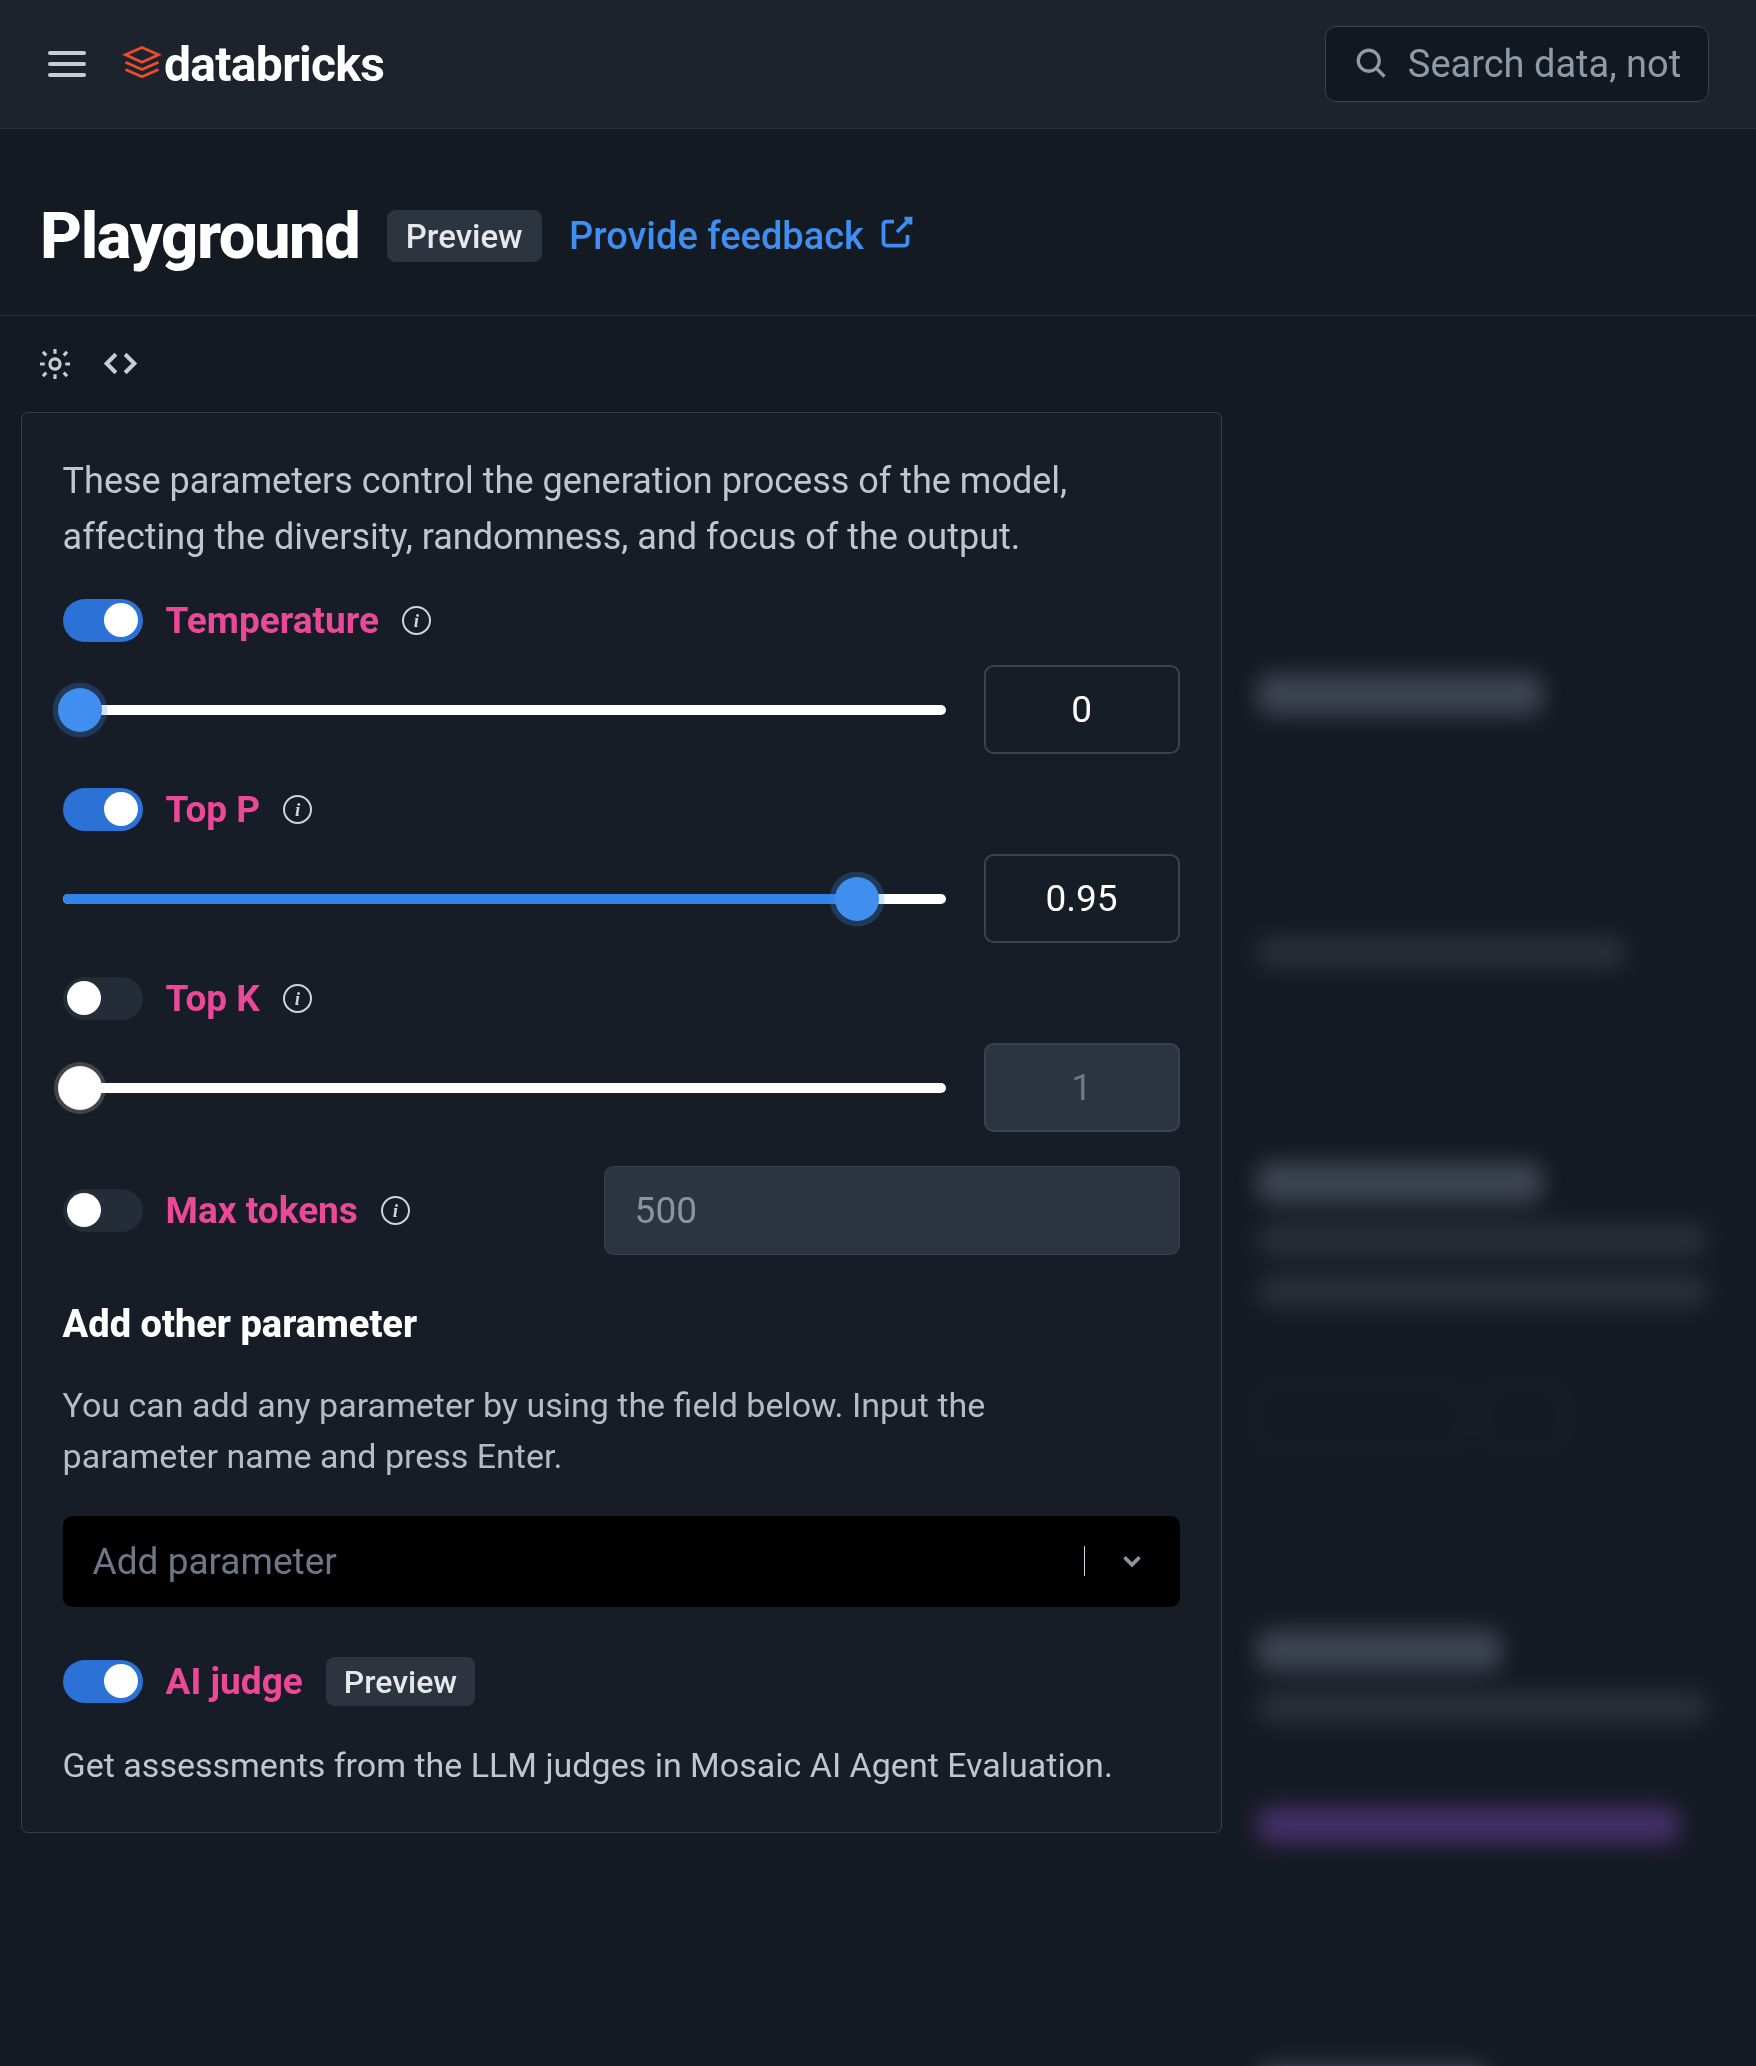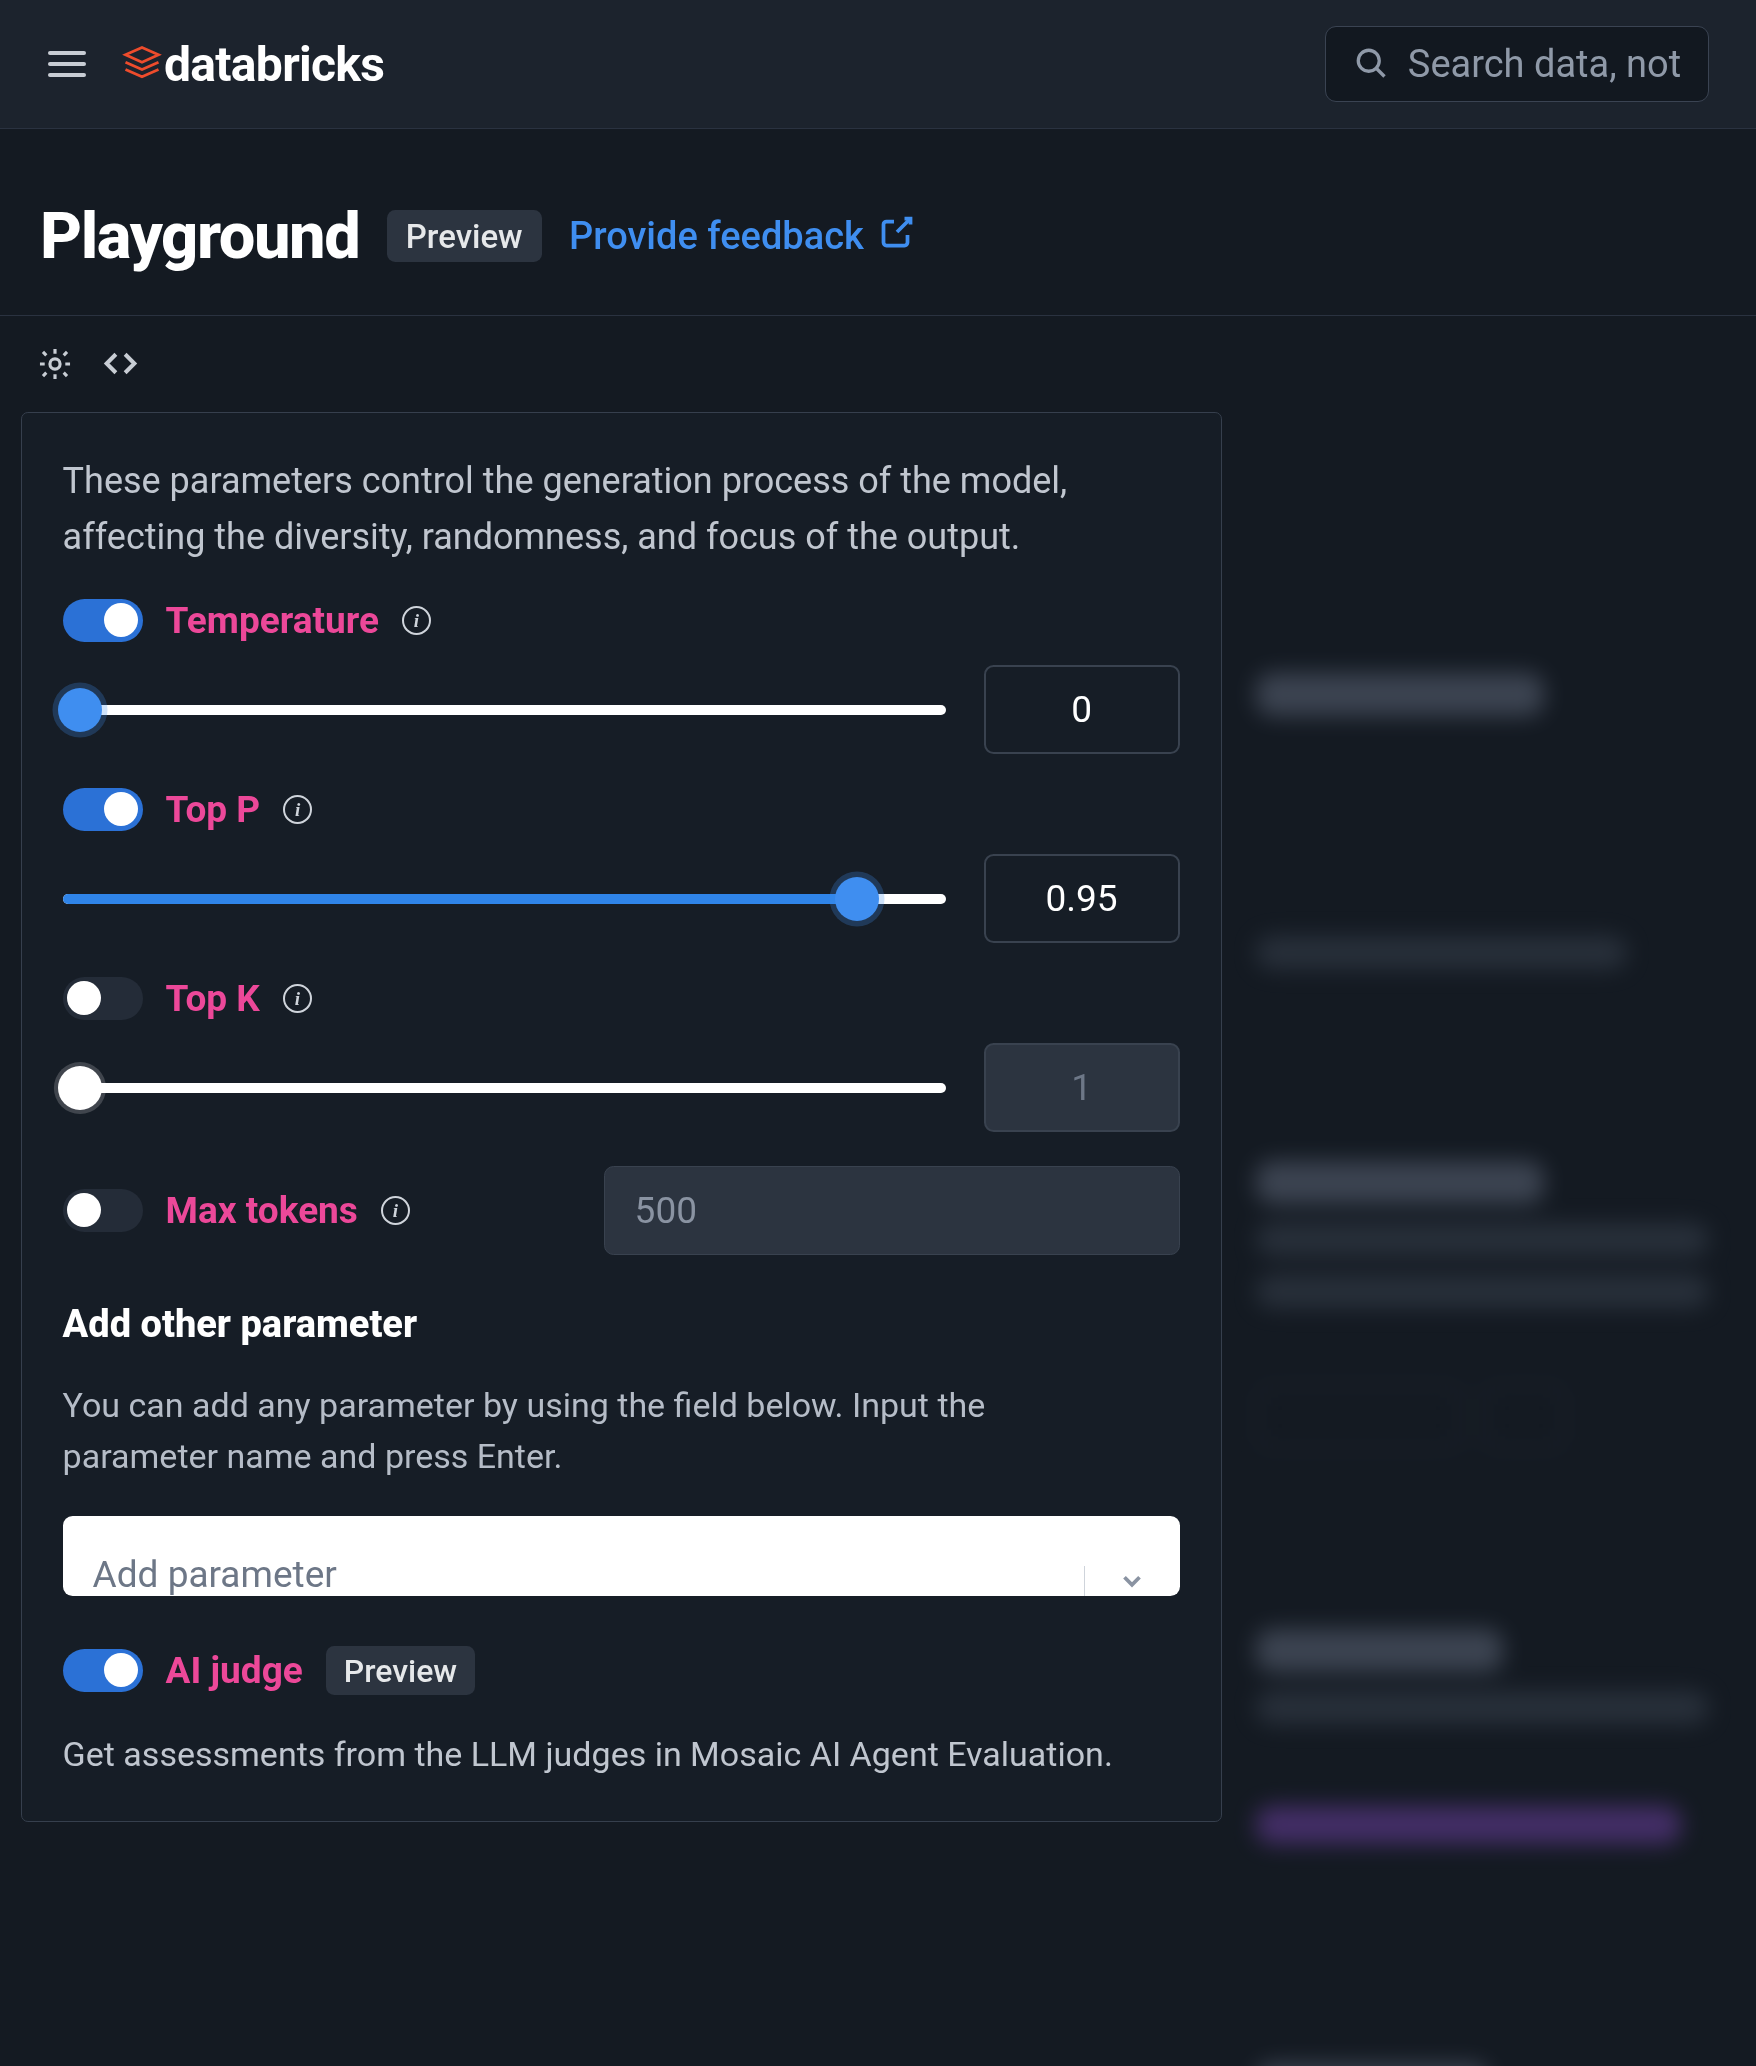--- a/index.html
+++ b/index.html
@@ -193,24 +193,24 @@
   
   .section-title {
     font-size: 38px; font-weight: 800; color: #ffffff;
     margin-top: 12.4px;
   }
   .section-desc {
     font-size: 34px; color: #b5bcc7; line-height: 1.5;
     max-width: 1029px;
   }
   .combo {
-    display:flex; align-items:flex-end;
-    background: #ffffff;
+    display:flex; align-items:center;
+    background: #000000;
     border-radius: 9.6px;
-    height: 80px;
+    height: 91px;
     overflow: hidden;
   }
   .combo-input {
     flex:1; padding: 0 30px; font-size: 37px; color: #6d7787;
     display:flex; align-items:center;
   }
   .combo-caret {
     width: 96px; border-left: 1.4px solid #cfd4db;
     display:flex; align-items:center; justify-content:center;
     color: #8a93a2;

